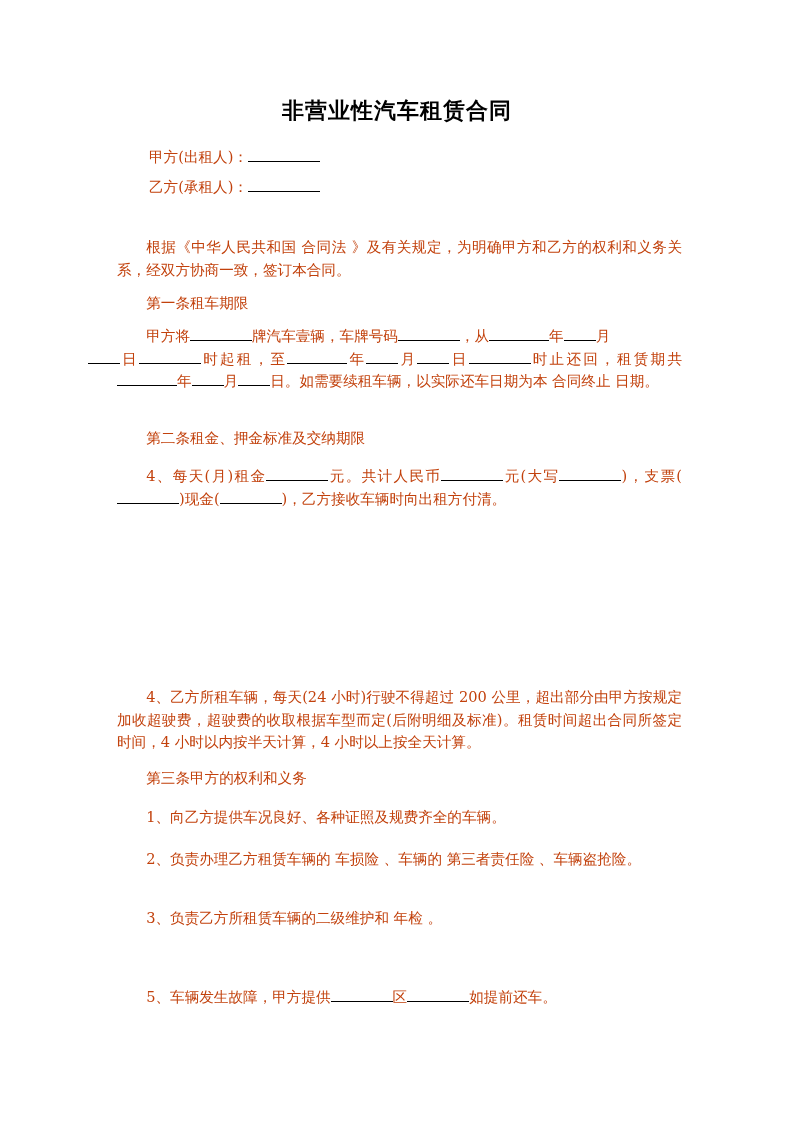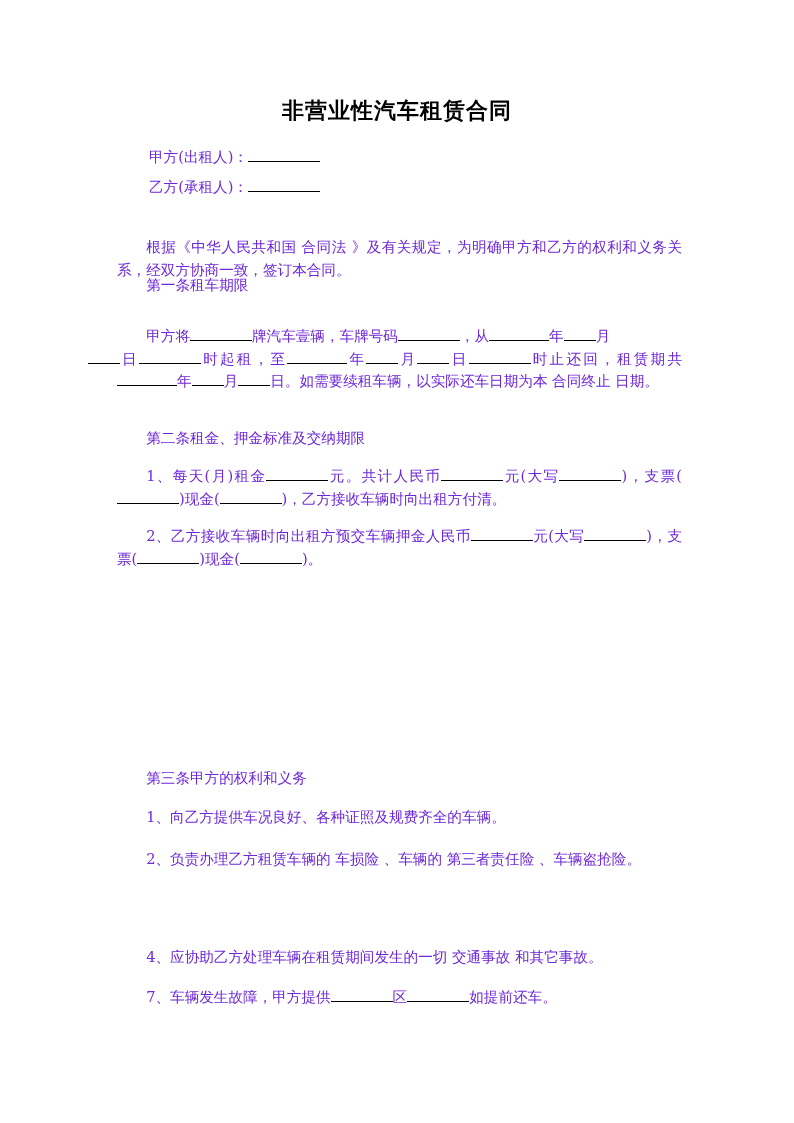--- a/index.html
+++ b/index.html
@@ -2,52 +2,52 @@
 <html><head>
   <meta charset="utf-8">
   <style>
     html, body { margin: 0; padding: 0; background: #ffffff; }
     body { width: 794px; height: 1123px; position: relative; overflow: hidden;
            font-family: "DejaVu Serif", "Liberation Serif", serif; color: #111; }
     .page { position: absolute; left: 0; top: 0; width: 794px; height: 811px; }
     .title { position: absolute; left: 0; width: 794px; top: 96px; text-align: center;
              font-size: 22px; font-weight: bold; letter-spacing: 1px; color: #000; }
     .p { position: absolute; left: 117px; width: 565px; font-size: 14.6px; line-height: 22.5px;
-         text-indent: 2em; text-align: justify; color: #6d28d9; }
+         text-indent: 2em; text-align: justify; color: #c2410c; }
     .p.noindent { text-indent: 0; left: 149px; }
     .u { display: inline-block; border-bottom: 1px solid #000; height: 14px; vertical-align: baseline; }
     .w60 { width: 60px; } .w70 { width: 72px; } .w62 { width: 62px; } .w32 { width: 32px; }
   </style>
 </head>
 <body>
 
 <div class="page">
   <div class="title">非营业性汽车租赁合同</div>
 
   <div class="p noindent" style="top:146px"><span>甲方(出租人)：</span><span class="u w70"></span></div>
 
   <div class="p noindent" style="top:176px"><span>乙方(承租人)：</span><span class="u w70"></span></div>
 
   <div class="p" style="top:236px">根据《中华人民共和国  合同法  》及有关规定，为明确甲方和乙方的权利和义务关系，经双方协商一致，签订本合同。</div>
 
-  <div class="p" style="top:274px">第一条租车期限</div>
+  <div class="p" style="top:292px">第一条租车期限</div>
 
   <div class="p" style="top:325px"><span>甲方将</span><span class="u w62"></span><span>牌汽车壹辆，车牌号码</span><span class="u w62"></span><span>，从</span><span class="u w60"></span><span>年</span><span class="u w32"></span><span>月</span><br><span class="u w32" style="margin-left:-2em"></span><span>日</span><span class="u w62"></span><span>时起租，至</span><span class="u w60"></span><span>年</span><span class="u w32"></span><span>月</span><span class="u w32"></span><span>日</span><span class="u w62"></span><span>时止还回，租赁期共</span><span class="u w60"></span><span>年</span><span class="u w32"></span><span>月</span><span class="u w32"></span><span>日。如需要续租车辆，以实际还车日期为本  合同终止  日期。</span></div>
 
   <div class="p" style="top:427px">第二条租金、押金标准及交纳期限</div>
 
-  <div class="p" style="top:465px"><span>1、每天(月)租金</span><span class="u w62"></span><span>元。共计人民币</span><span class="u w62"></span><span>元(大写</span><span class="u w62"></span><span>)，支票(</span><span class="u w62"></span><span>)现金(</span><span class="u w62"></span><span>)，乙方接收车辆时向出租方付清。</span></div>
-
-  <div class="p" style="top:525px"><span>2、乙方接收车辆时向出租方预交车辆押金人民币</span><span class="u w62"></span><span>元(大写</span><span class="u w62"></span><span>)，支票(</span><span class="u w62"></span><span>)现金(</span><span class="u w62"></span><span>)。</span></div>
+  <div class="p" style="top:465px"><span>4、每天(月)租金</span><span class="u w62"></span><span>元。共计人民币</span><span class="u w62"></span><span>元(大写</span><span class="u w62"></span><span>)，支票(</span><span class="u w62"></span><span>)现金(</span><span class="u w62"></span><span>)，乙方接收车辆时向出租方付清。</span></div>
 
 
+
+  <div class="p" style="top:686px">4、乙方所租车辆，每天(24 小时)行驶不得超过 200 公里，超出部分由甲方按规定加收超驶费，超驶费的收取根据车型而定(后附明细及标准)。租赁时间超出合同所签定时间，4 小时以内按半天计算，4 小时以上按全天计算。</div>
 
   <div class="p" style="top:767px">第三条甲方的权利和义务</div>
 
   <div class="p" style="top:806px">1、向乙方提供车况良好、各种证照及规费齐全的车辆。</div>
 
   <div class="p" style="top:848px">2、负责办理乙方租赁车辆的  车损险  、车辆的  第三者责任险  、车辆盗抢险。</div>
 
+  <div class="p" style="top:907px">3、负责乙方所租赁车辆的二级维护和  年检  。</div>
 
-  <div class="p" style="top:946px">4、应协助乙方处理车辆在租赁期间发生的一切  交通事故  和其它事故。</div>
 
-  <div class="p" style="top:986px"><span>7、车辆发生故障，甲方提供</span><span class="u w62"></span><span>区</span><span class="u w62"></span><span>如提前还车。</span></div>
+  <div class="p" style="top:986px"><span>5、车辆发生故障，甲方提供</span><span class="u w62"></span><span>区</span><span class="u w62"></span><span>如提前还车。</span></div>
 </div>
 
 </body></html>

